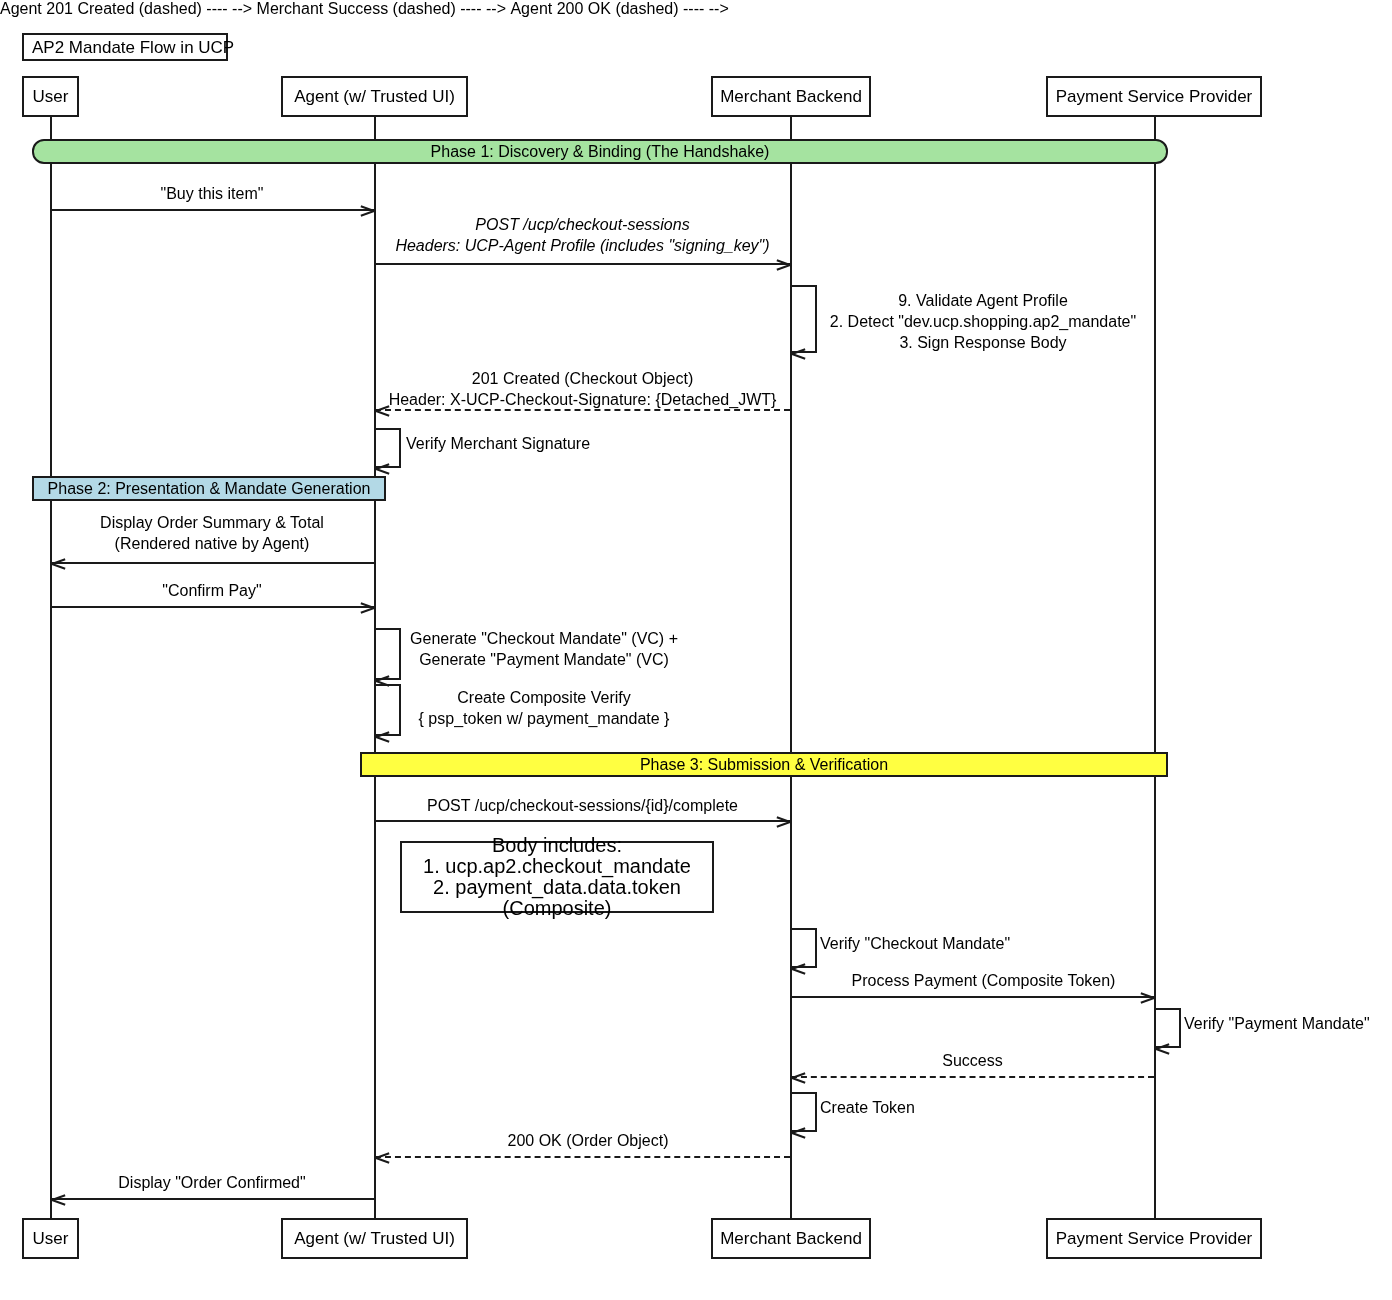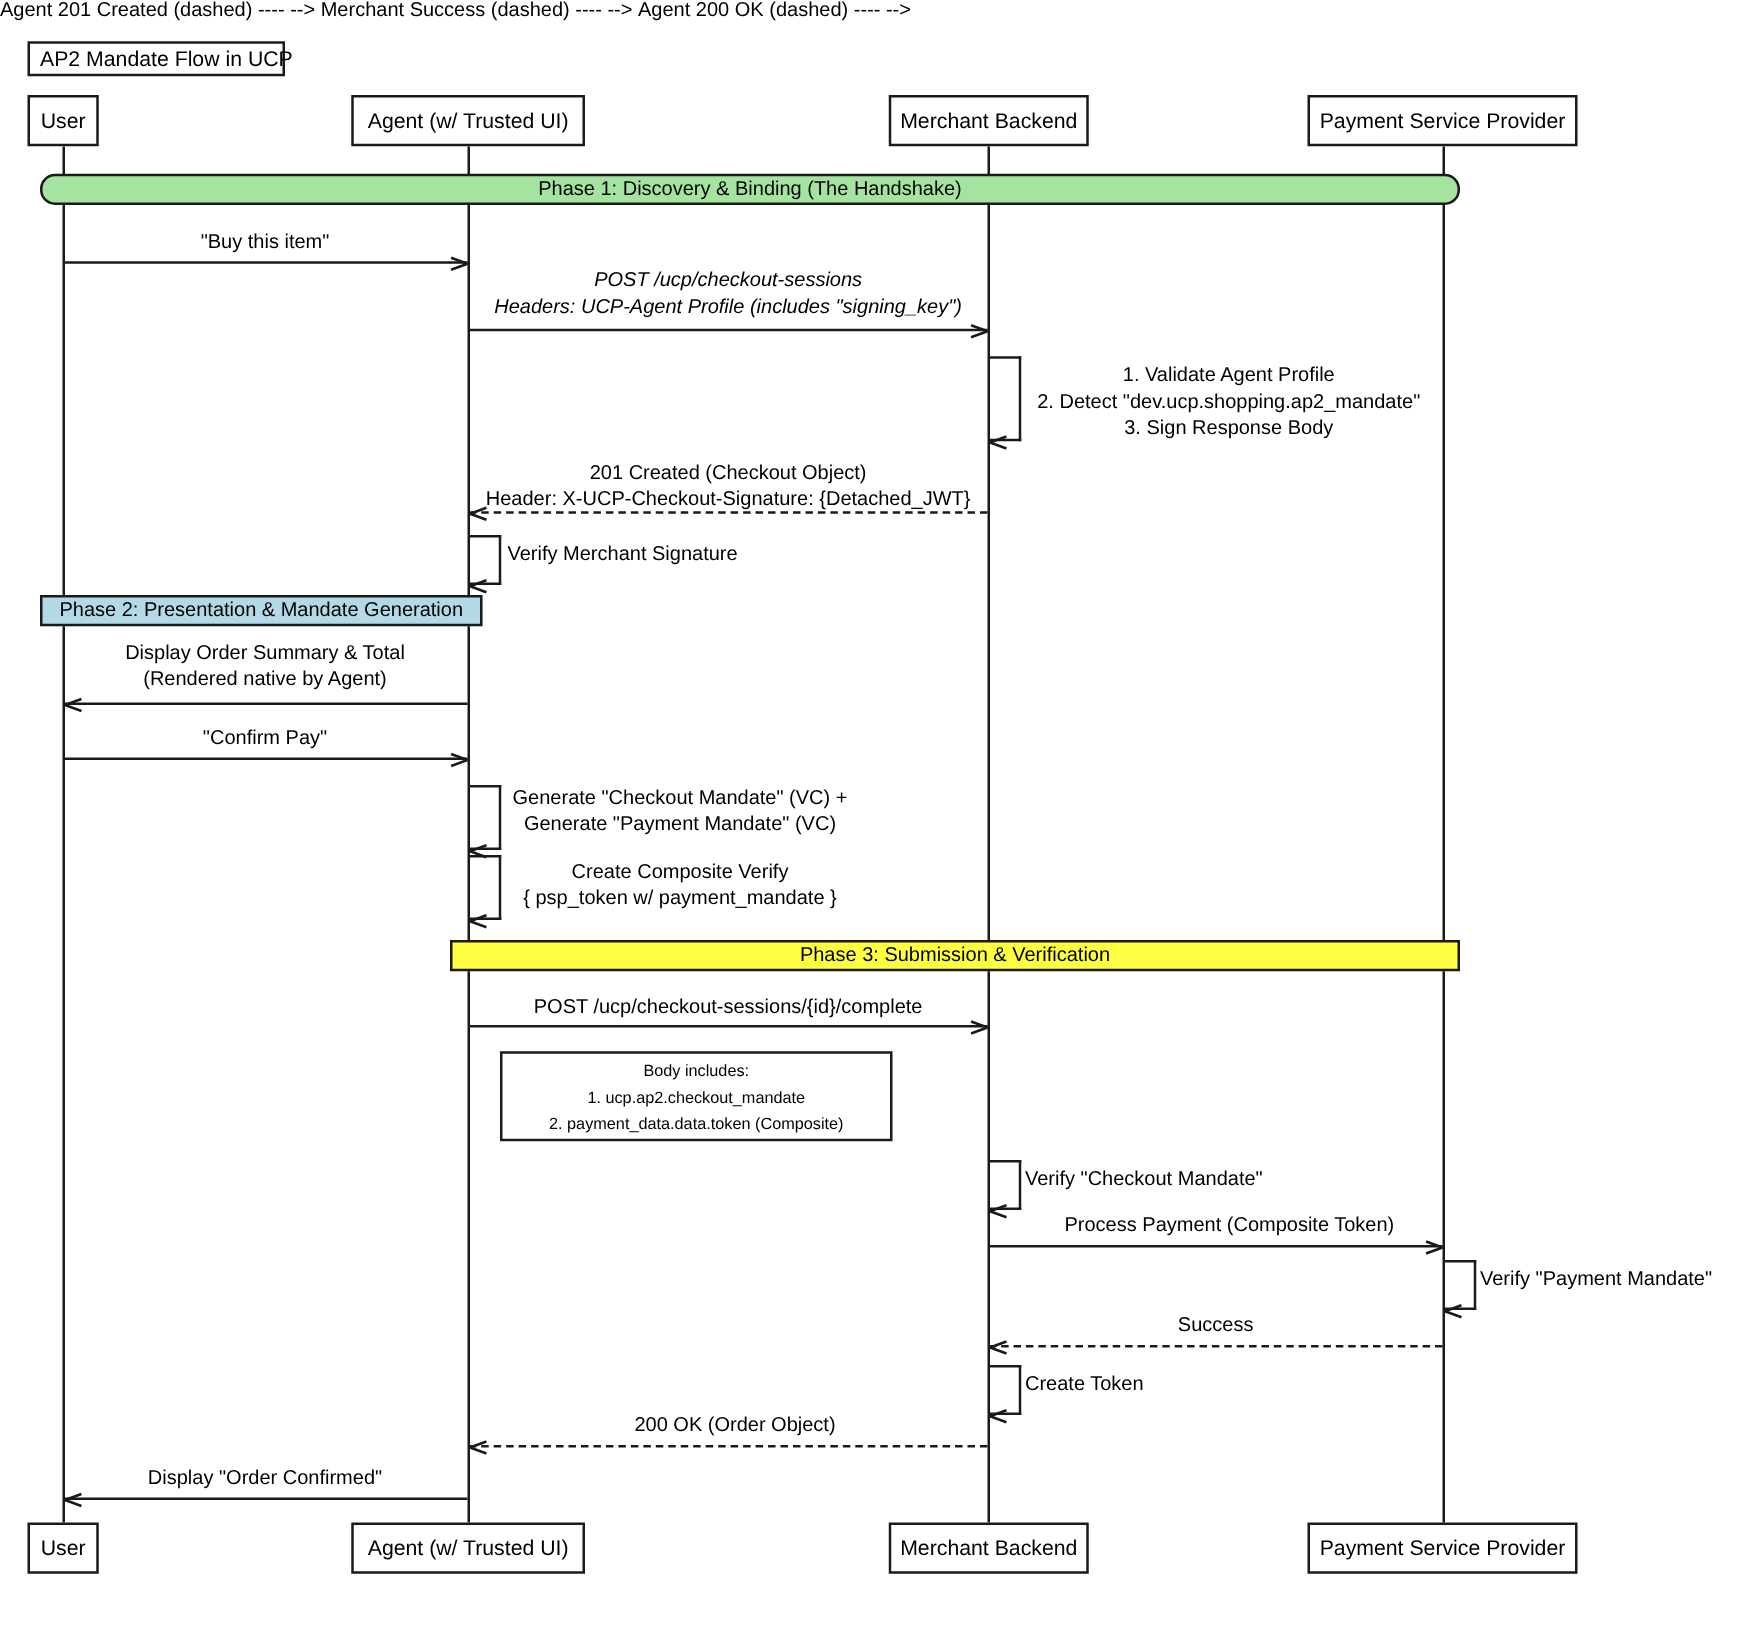--- a/index.html
+++ b/index.html
@@ -109,21 +109,21 @@
     background: transparent;
   }
 
   
   .note-box {
     border: 2px solid #1a1a1a;
     background: #ffffff;
     display: flex;
     align-items: center;
     justify-content: center;
-    font-size: 13px;
+    font-size: 20px;
     line-height: 21px;
     text-align: center;
     white-space: pre-line;
   }
 </style>
 </head>
 <body>
 
 <div id="stage">
 
@@ -187,21 +187,21 @@
       <span class="a"></span>
       <span class="b"></span>
     </div>
 
   
   <div class="abs selfloop" style="left:791px; top:285px; width:26px; height:68px;"></div>
   <div class="abs arrowhead left" style="left:792px; top:353px;">
       <span class="a"></span>
       <span class="b"></span>
     </div>
-  <div class="abs msg-label" style="left:823px; top:290px; width:320px;">1. Validate Agent Profile
+  <div class="abs msg-label" style="left:823px; top:290px; width:320px;">9. Validate Agent Profile
 2. Detect "dev.ucp.shopping.ap2_mandate"
 3. Sign Response Body</div>
 
    Agent  201 Created (dashed) ---- --&gt;
   <div class="abs msg-label" style="left:375px; top:368px; width:415px;">201 Created (Checkout Object)
 Header: X-UCP-Checkout-Signature: {Detached_JWT}</div>
   <div class="abs msg-line dashed" style="left:375px; top:409px; width:415px;"></div>
   <div class="abs arrowhead left" style="left:376px; top:410px;">
       <span class="a"></span>
       <span class="b"></span>

